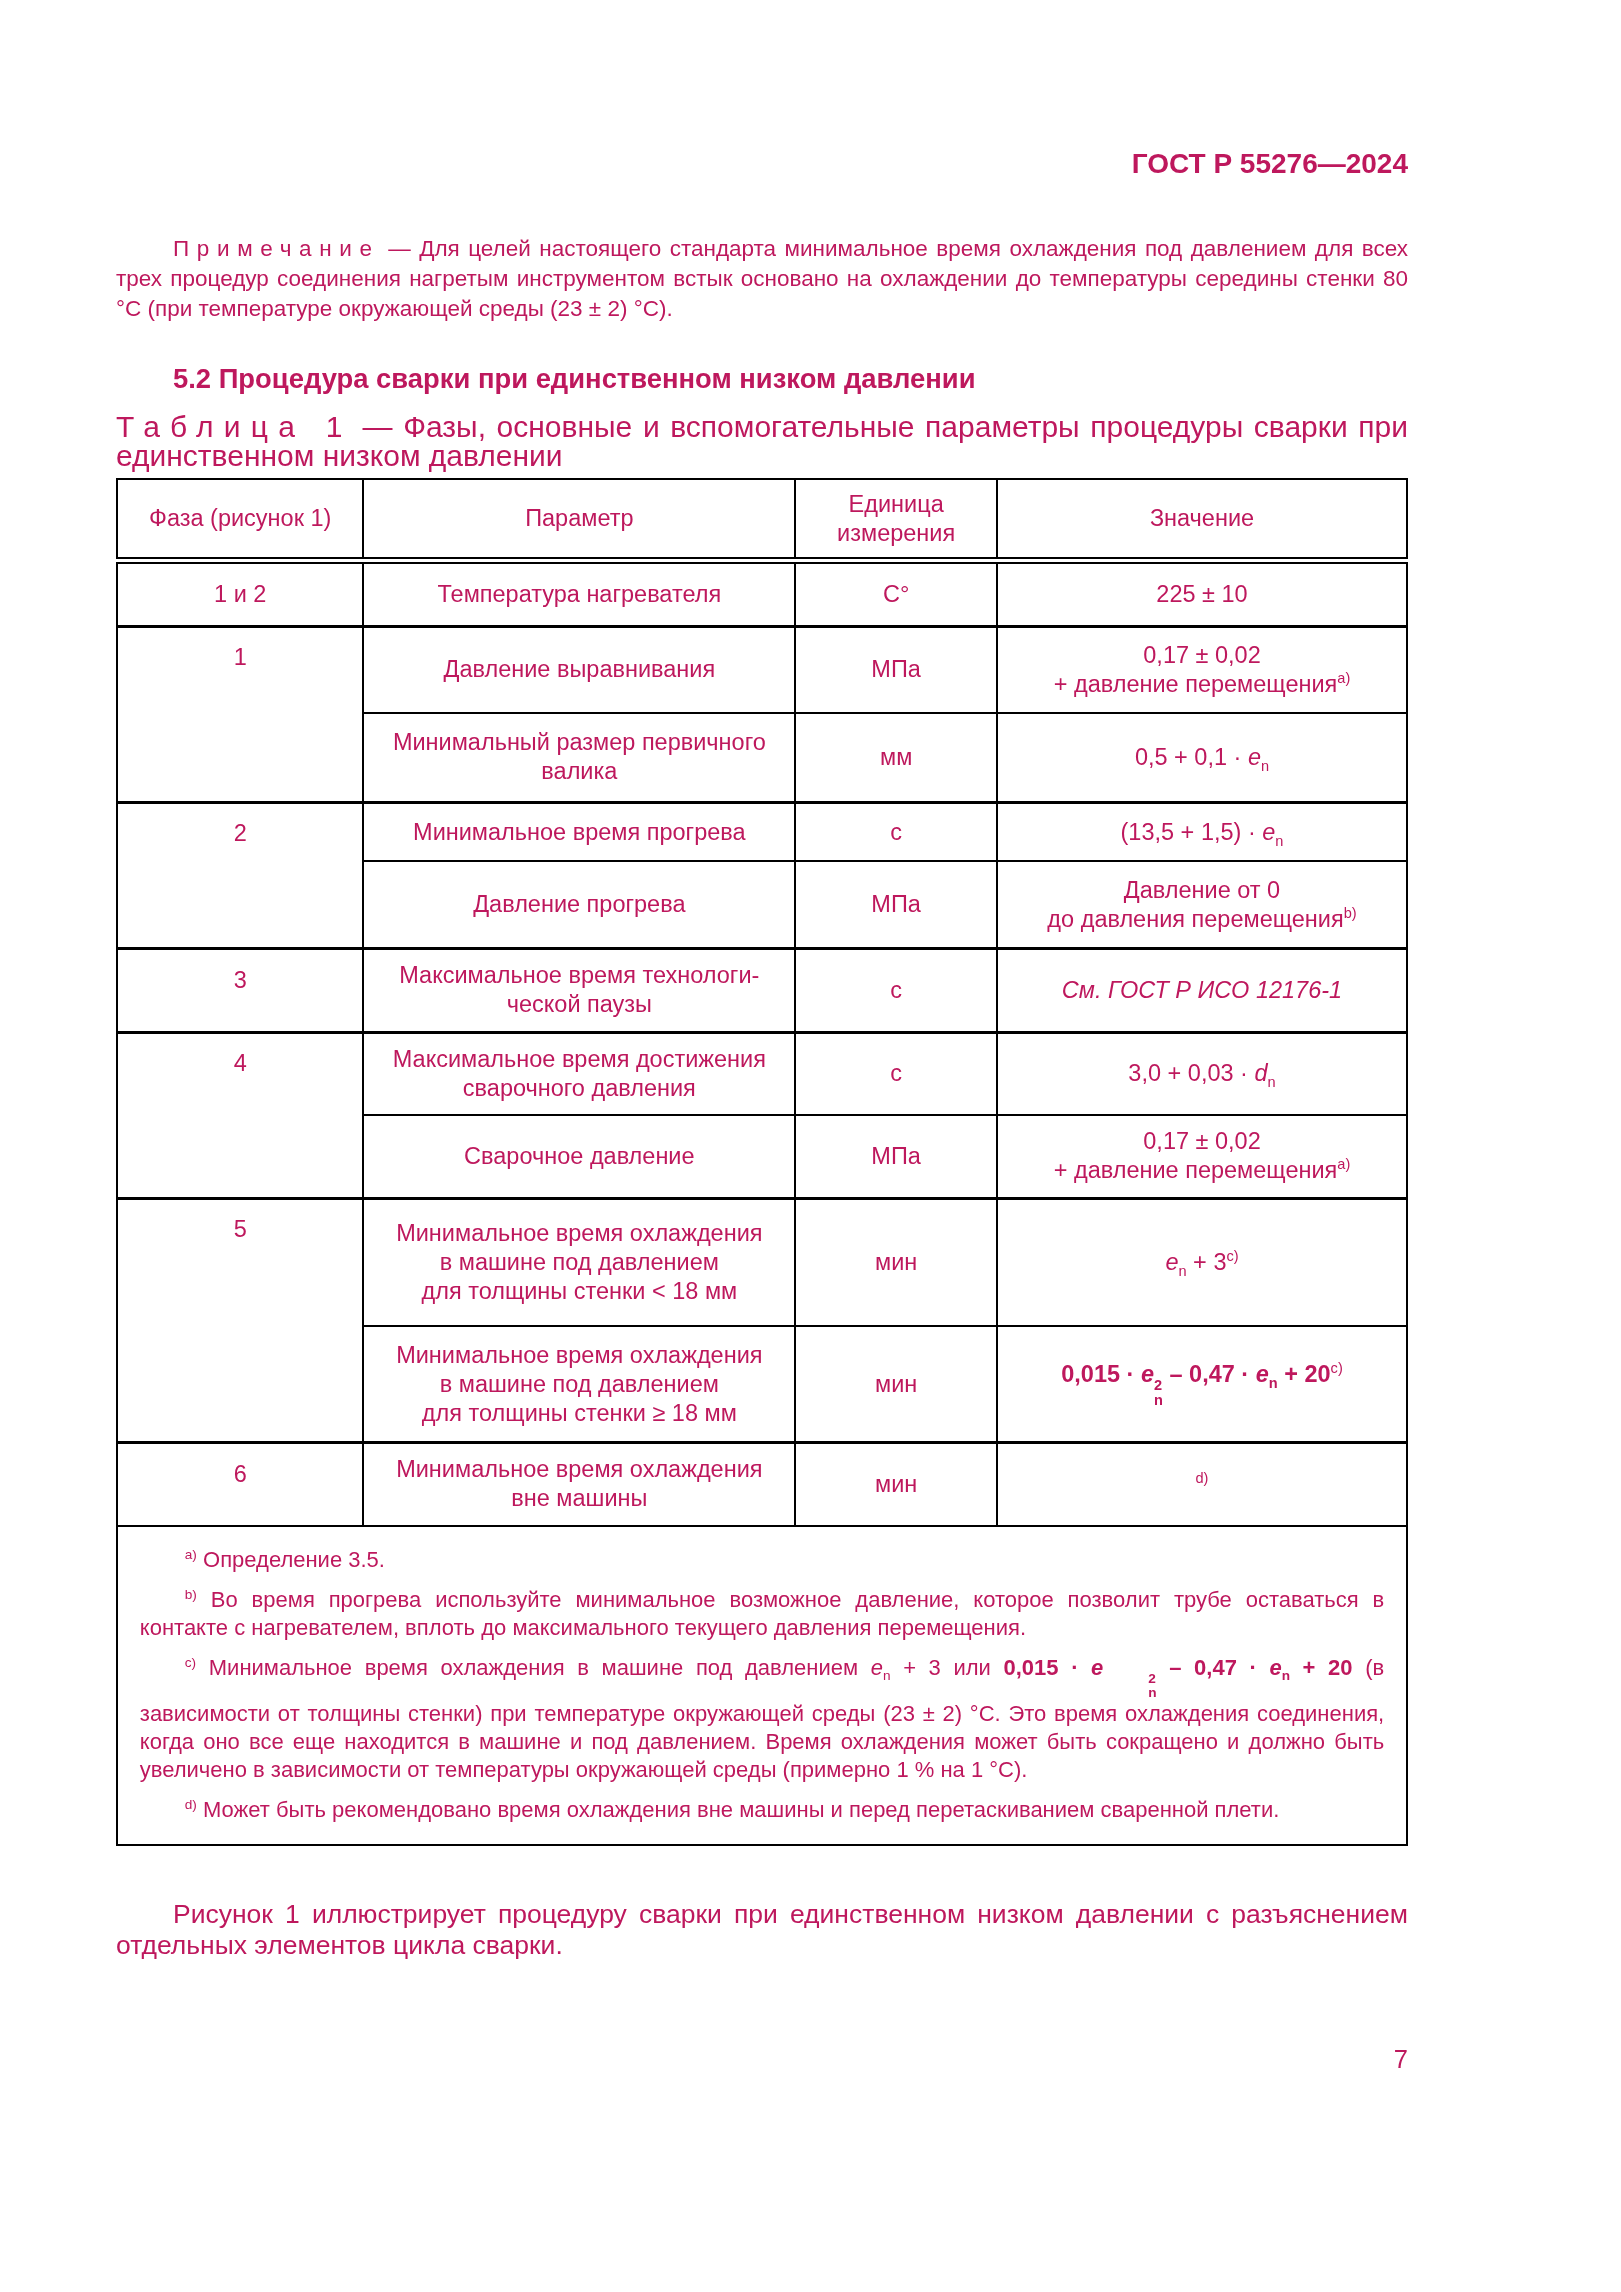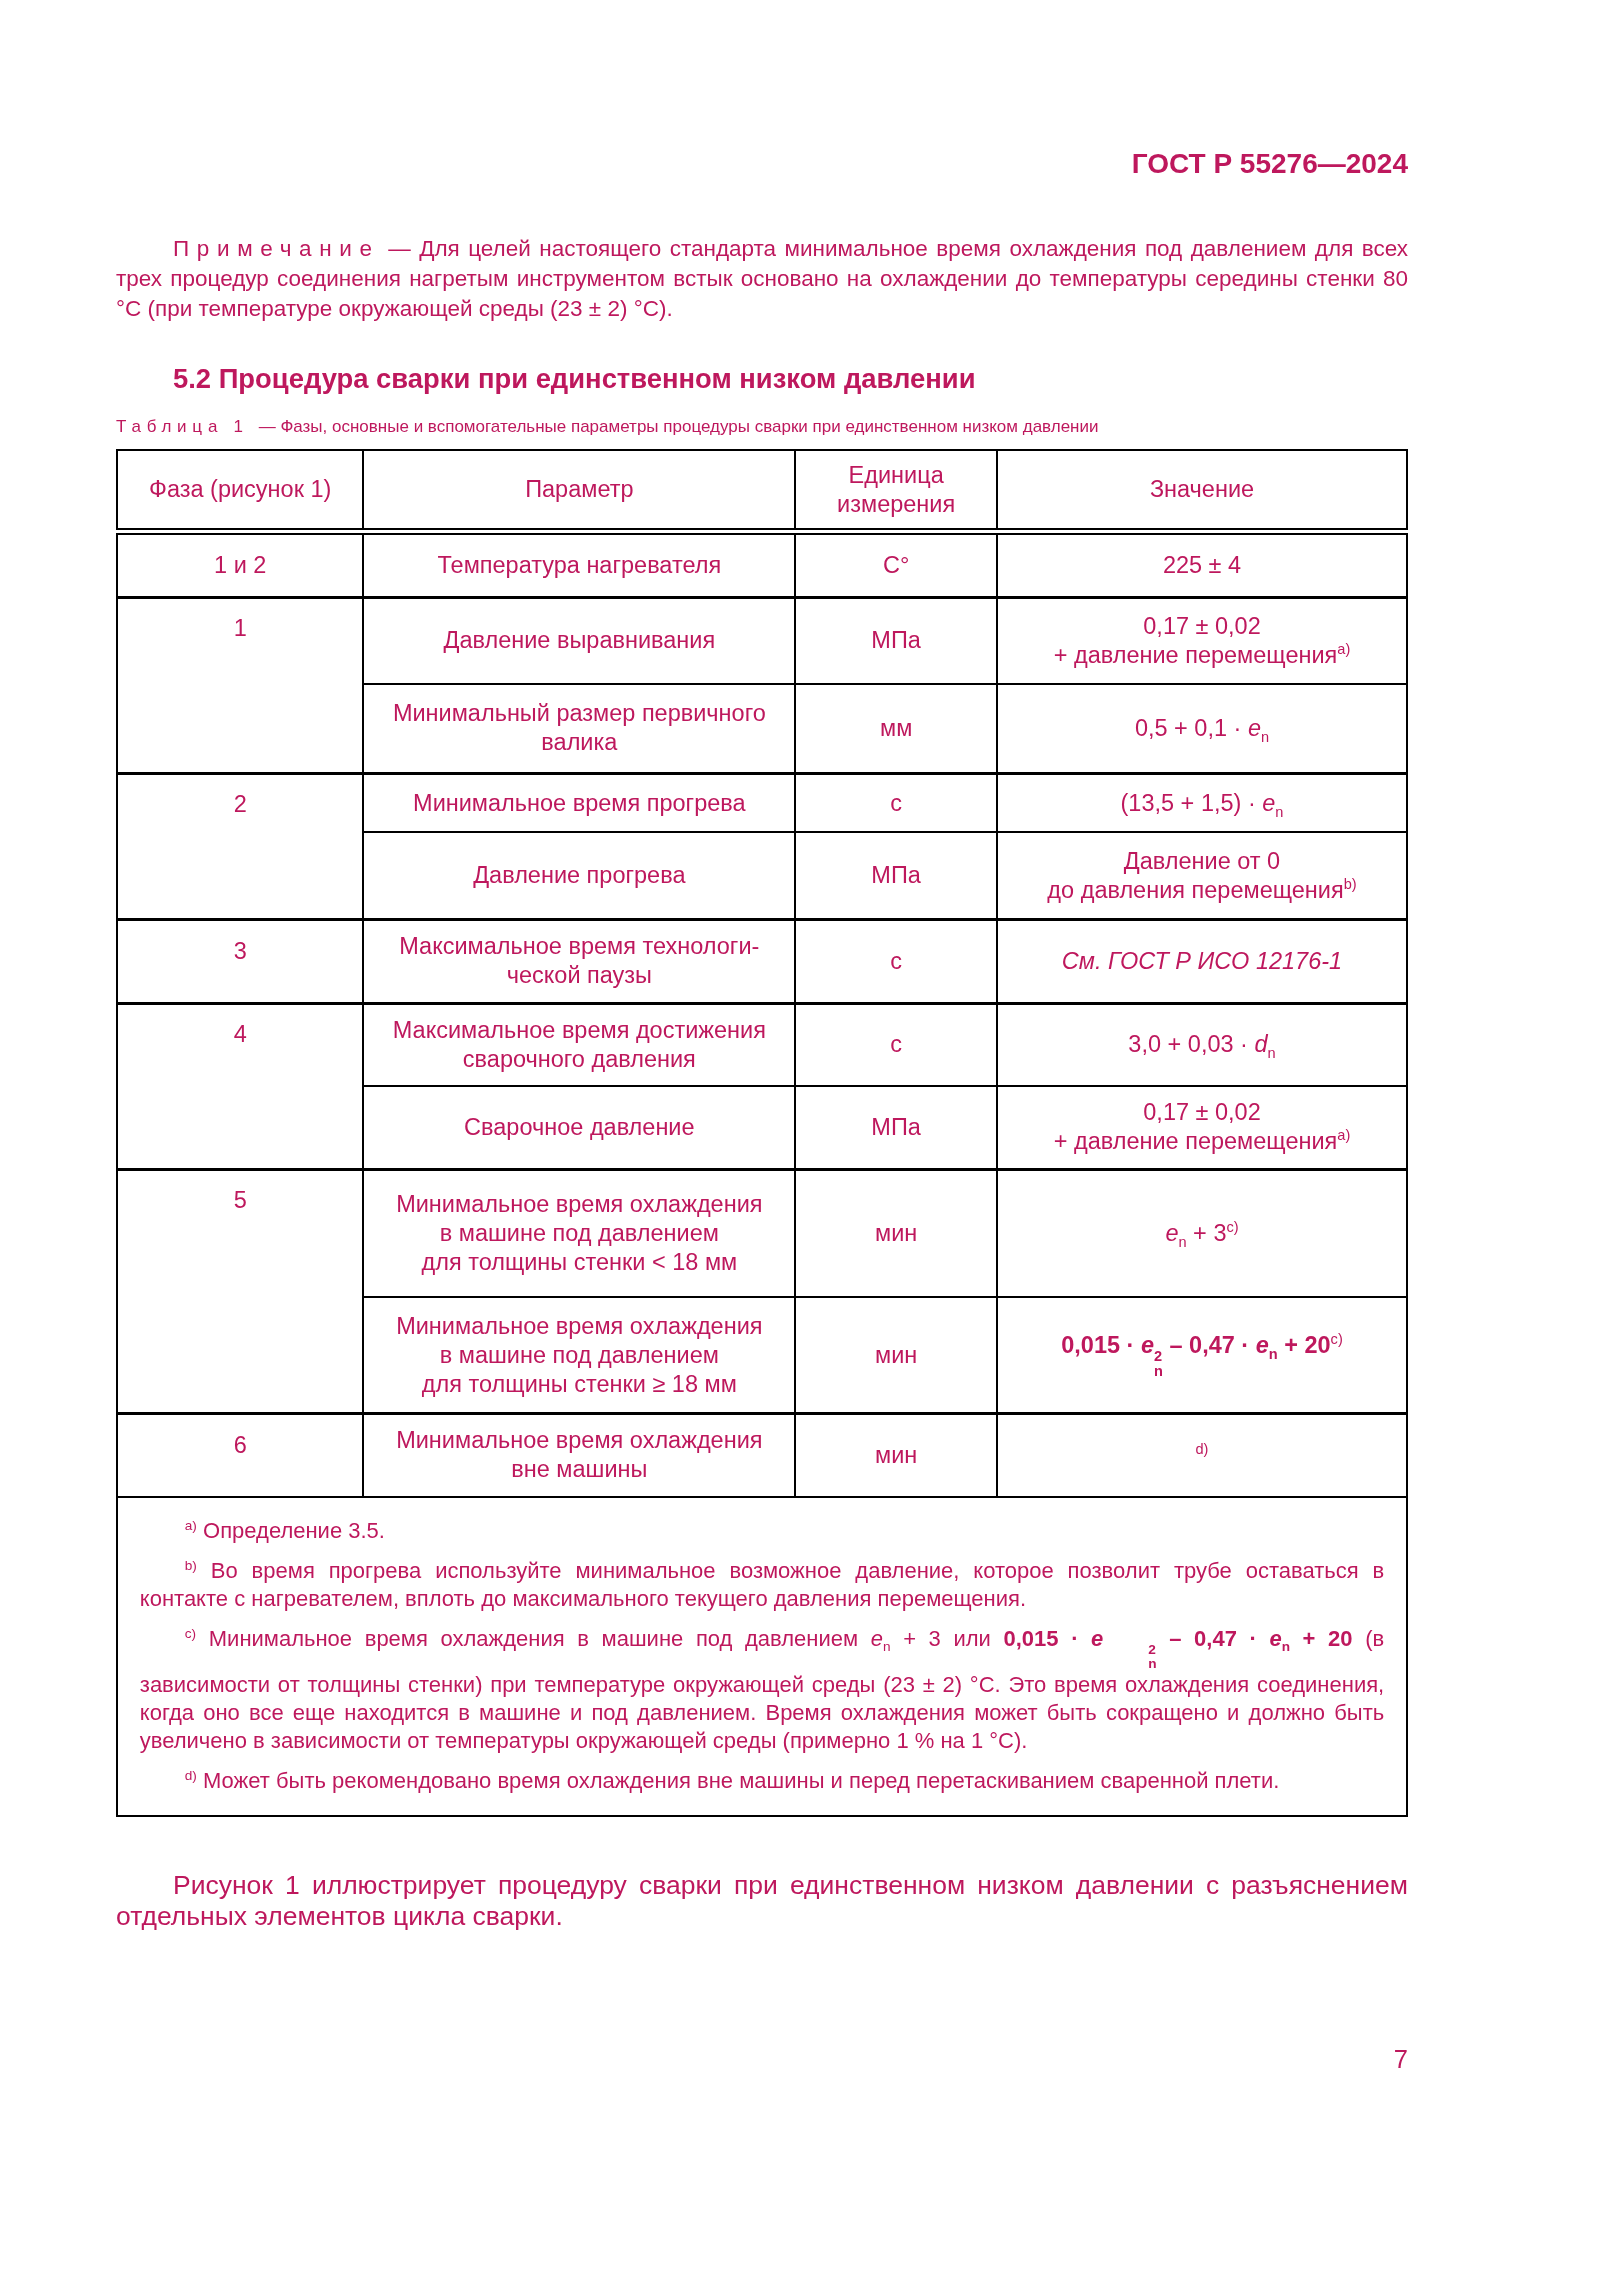--- a/index.html
+++ b/index.html
@@ -9,21 +9,21 @@
     background:#ffffff;color:#be185d;
     font-family:"Liberation Sans","DejaVu Sans",sans-serif;
     box-sizing:border-box;
     padding:149px 213px 0 116px;
   }
   .doc-code{text-align:right;font-weight:bold;font-size:28px;line-height:29px;}
   .note{margin:56px 0 16px;font-size:22.5px;line-height:30px;text-align:justify;text-indent:57px;}
   .spaced{letter-spacing:0.34em;}
   .section-heading{margin:39px 0 0;font-size:27.4px;line-height:31px;font-weight:bold;text-indent:57px;}
   .body-par{margin:19.6px 0 0;font-size:26.5px;line-height:31px;text-align:justify;text-indent:57px;}
-  .table-caption{margin:17.6px 0 0;font-size:17px;line-height:29px;text-align:justify;}
+  .table-caption{margin:17.6px 0 0;font-size:30px;line-height:29px;text-align:justify;}
   .caption-text{margin-left:9.8px;}
 
   table.params{
     border-collapse:collapse;width:100%;margin-top:8.8px;
     border:2.9px solid #000;font-size:23.5px;line-height:29px;
   }
   table.params th, table.params td{
     border:2px solid #000;text-align:center;vertical-align:middle;
     padding:7.8px 9.8px;font-weight:normal;
   }
@@ -74,21 +74,21 @@
         <th>Параметр</th>
         <th>Единица измерения</th>
         <th>Значение</th>
       </tr>
     </thead>
     <tbody>
       <tr>
         <td class="phase">1 и 2</td>
         <td class="param" style="height:45px">Температура нагревателя</td>
         <td class="unit">С°</td>
-        <td class="value">225 ± 4</td>
+        <td class="value">225 ± 10</td>
       </tr>
       <tr class="group">
         <td class="phase vtop" rowspan="2">1</td>
         <td class="param" style="height:69px">Давление выравнивания</td>
         <td class="unit">МПа</td>
         <td class="value">0,17 ± 0,02<br>+ давление перемещения<sup>a)</sup></td>
       </tr>
       <tr>
         <td class="param" style="height:71px">Минимальный размер первичного<br>валика</td>
         <td class="unit">мм</td>

